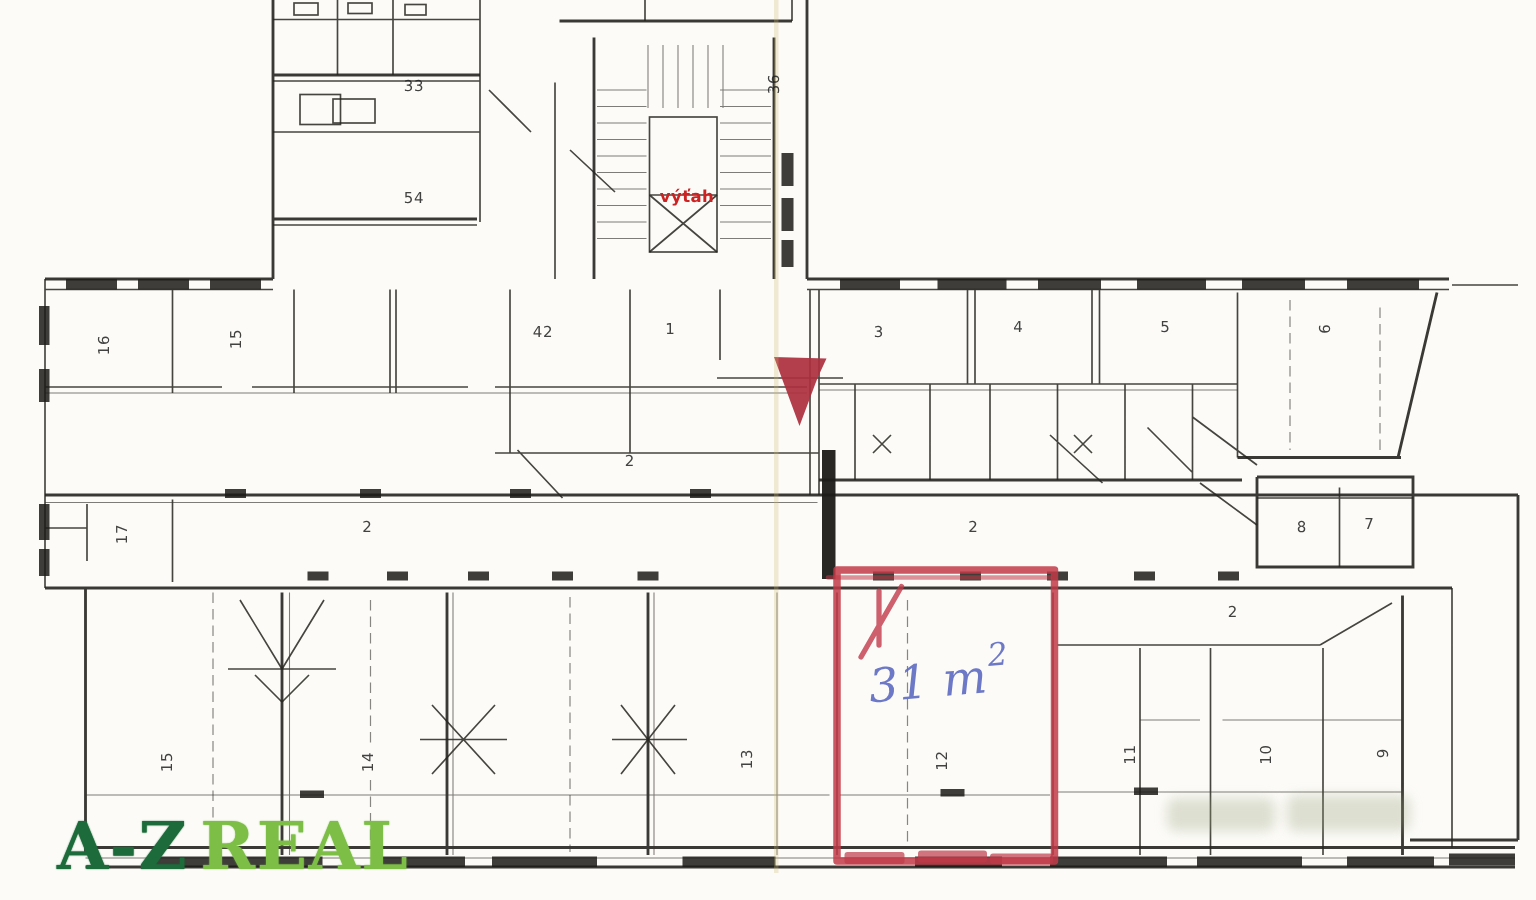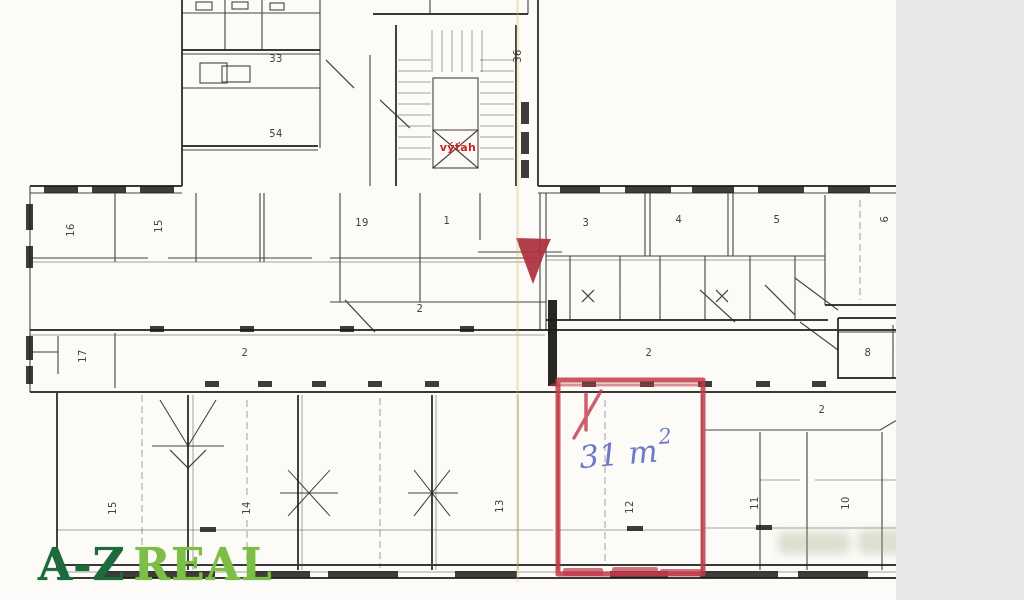--- a/index.html
+++ b/index.html
@@ -1,34 +1,34 @@
 <!DOCTYPE html>
 <html style="--marker_red: #c13a48; --flag_red: #ad2f3e; --hand_blue: #5e6cc2; --logo_dark: #1d6b3a; --logo_light: #7cbe46; --ink: #26241f;"><head>
 <meta charset="utf-8">
 <style>
   html,body{margin:0;padding:0;background:#e8e8e8;}
-  #stage{position:relative;width:896px;height:600px;background:#fcfbf8;overflow:hidden;
+  #stage{position:relative;width:1024px;height:600px;background:#fcfbf8;overflow:hidden;
          font-family:"DejaVu Sans",sans-serif;}
   :root{
     --marker_red:#c13a48; --flag_red:#ad2f3e; --hand_blue:#5e6cc2;
     --logo_dark:#1d6b3a; --logo_light:#7cbe46; --ink:#26241f;
   }
   svg.plan{position:absolute;left:0;top:0;}
   .s0{stroke:#3a3833;stroke-width:.7;fill:none;opacity:.65;}
   .s1{stroke:#26241f;stroke-width:1.1;fill:none;opacity:.85;}
   .s2{stroke:#26241f;stroke-width:1.9;fill:none;opacity:.9;}
   .sd{stroke:#3a3833;stroke-width:.8;fill:none;opacity:.6;stroke-dasharray:7 4;}
   .wb{fill:#1c1b18;opacity:.85;}
   .redline{stroke:var(--marker_red);fill:none;stroke-linejoin:round;stroke-linecap:round;}
   .redfill{fill:var(--marker_red);}
   .flag{fill:var(--flag_red);opacity:.92;}
   .rl{position:absolute;font-size:10px;color:#222;opacity:.85;
       transform:translate(-50%,-50%);white-space:nowrap;letter-spacing:.5px;}
   .rot{transform:translate(-50%,-50%) rotate(-90deg);}
-  #elevator-label{position:absolute;left:458px;top:147px;transform:translate(-50%,-50%);
+  #elevator-label{position:absolute;left:458px;top:131px;transform:translate(-50%,-50%);
       color:#cc2222;font-weight:bold;font-size:11px;letter-spacing:.3px;}
   #area-note{position:absolute;left:579px;top:434px;color:var(--hand_blue);
       font-family:"DejaVu Serif",serif;font-style:italic;font-size:31px;
       transform:rotate(-5deg);opacity:.9;}
   #area-note sup{font-size:21px;position:relative;top:-6px;left:2px;}
   #logo{position:absolute;left:14px;top:543px;font-family:"DejaVu Serif",serif;
       font-weight:bold;font-size:44px;line-height:1;letter-spacing:1px;white-space:nowrap;}
   #logo .g1{color:var(--logo_dark);text-shadow:0 0 1px var(--logo_dark);margin-left:24px;}
   #logo .g2{color:var(--logo_light);text-shadow:0 0 1px var(--logo_light);margin-left:8px;margin-top:40px;}
   .artifact-line{position:absolute;left:516px;top:0;width:3px;height:582px;
@@ -160,21 +160,21 @@
 
   <div class="artifact-line"></div>
   <div class="smudge" style="left:778px;top:532px;width:72px;height:22px;"></div>
   <div class="smudge" style="left:858px;top:530px;width:82px;height:24px;"></div>
 
   <div class="rl" style="left:276px;top:58px">33</div>
   <div class="rl" style="left:276px;top:133px">54</div>
   <div class="rl rot" style="left:517px;top:56px">36</div>
   <div class="rl rot" style="left:70px;top:230px">16</div>
   <div class="rl rot" style="left:158px;top:226px">15</div>
-  <div class="rl" style="left:362px;top:222px">19</div>
+  <div class="rl" style="left:362px;top:222px">42</div>
   <div class="rl" style="left:447px;top:220px">1</div>
   <div class="rl" style="left:586px;top:222px">3</div>
   <div class="rl" style="left:679px;top:219px">4</div>
   <div class="rl" style="left:777px;top:219px">5</div>
   <div class="rl rot" style="left:884px;top:219px">6</div>
   <div class="rl rot" style="left:82px;top:356px">17</div>
   <div class="rl" style="left:245px;top:352px">2</div>
   <div class="rl" style="left:420px;top:308px">2</div>
   <div class="rl" style="left:649px;top:352px">2</div>
   <div class="rl" style="left:868px;top:352px">8</div>

